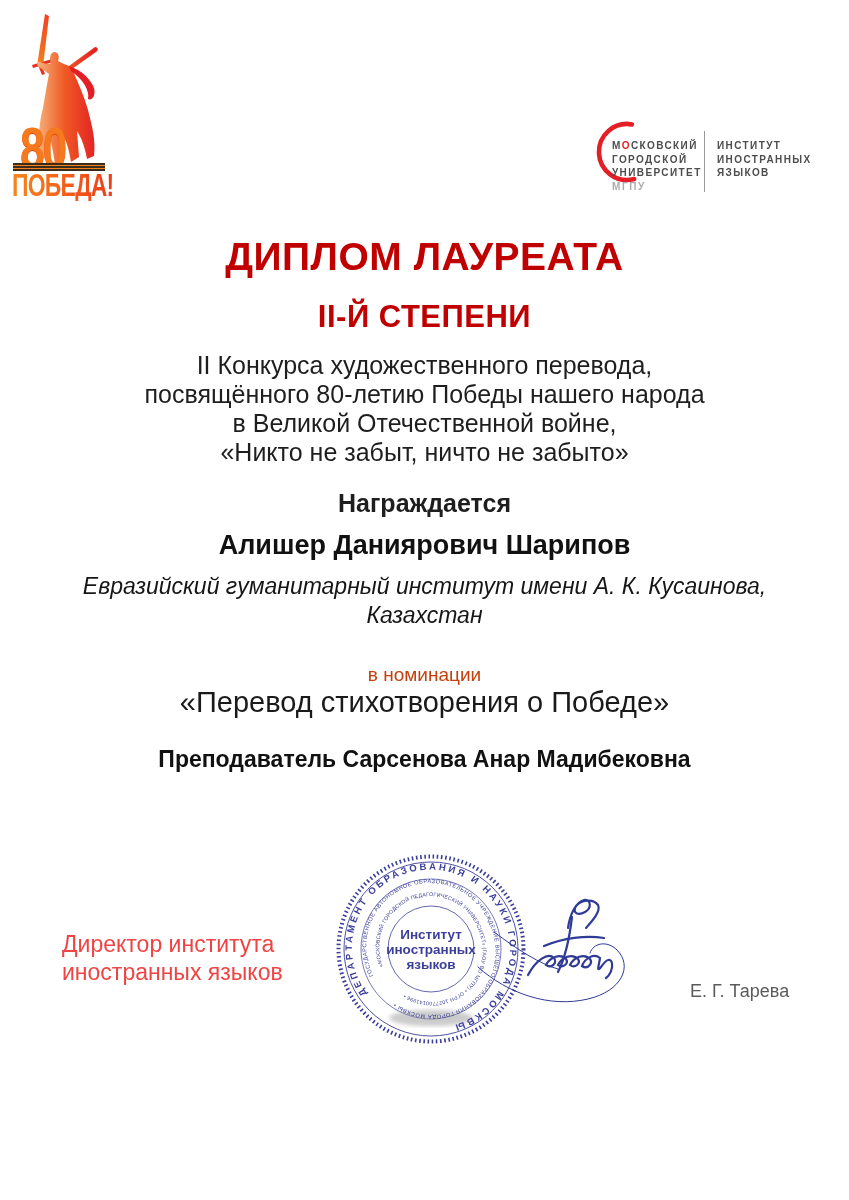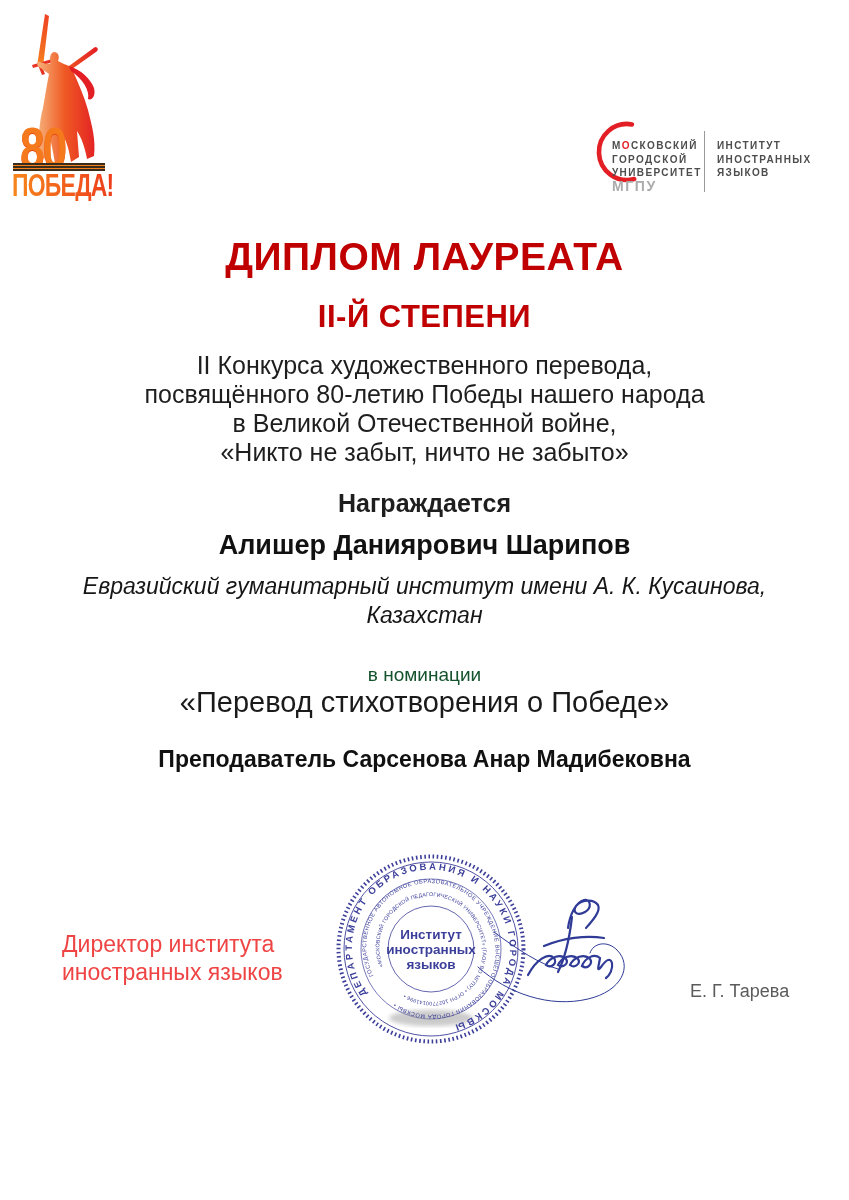--- a/index.html
+++ b/index.html
@@ -37,33 +37,33 @@
     -webkit-background-clip:text;background-clip:text;
     -webkit-text-fill-color:transparent;color:#ee5a1c;
     transform:scaleX(.74);transform-origin:left top;
     line-height:1;
   }
 
   
   .mgpu-left{top:139px;left:612px;width:96px;}
   .mgpu-left .ln{font-size:10px;font-weight:bold;letter-spacing:1.4px;color:#4d4d4d;line-height:13.5px;white-space:nowrap;}
   .mgpu-left .ln .red-o{color:#e31e24;}
-  .mgpu-left .abbr{font-size:14px;font-weight:bold;letter-spacing:1.6px;color:#ababab;line-height:13.5px;}
+  .mgpu-left .abbr{font-size:10px;font-weight:bold;letter-spacing:1.6px;color:#ababab;line-height:13.5px;}
   .logo-divider{top:131px;left:704px;width:1px;height:61px;background:#9a9a9a;}
   .mgpu-right{top:139px;left:717px;}
   .mgpu-right .ln{font-size:10px;font-weight:bold;letter-spacing:1.4px;color:#4d4d4d;line-height:13.5px;white-space:nowrap;}
 
   
   .doc-title{top:235px;font-size:39px;font-weight:bold;letter-spacing:.5px;color:#c00000;}
   .doc-degree{top:299px;font-size:31px;font-weight:bold;letter-spacing:.5px;color:#c00000;}
   .contest{top:351px;font-size:25px;font-weight:300;line-height:29px;color:#1e1e1e;}
   .award-label{top:489px;font-size:25px;font-weight:700;color:#1e1e1e;}
   .recipient{top:530px;font-size:27px;font-weight:bold;color:#111;}
   .institution{top:572px;font-size:23px;font-style:italic;line-height:29px;color:#161616;}
-  .nom-label{top:664px;font-size:19px;font-weight:300;color:#14532d;}
+  .nom-label{top:664px;font-size:19px;font-weight:300;color:#c2410c;}
   .nom-value{top:686px;font-size:29px;font-weight:300;color:#1a1a1a;}
   .teacher{top:746px;font-size:23px;font-weight:bold;color:#111;}
 
   
   .director{top:930px;left:62px;font-size:23px;line-height:28px;color:#ef4444;}
   .signer{top:981px;left:690px;font-size:18px;color:#5b5b5b;}
   .stamp-svg{top:849px;left:331px;opacity:.93;}
   .sig-svg{top:872px;left:468px;}
 </style>
 </head>

